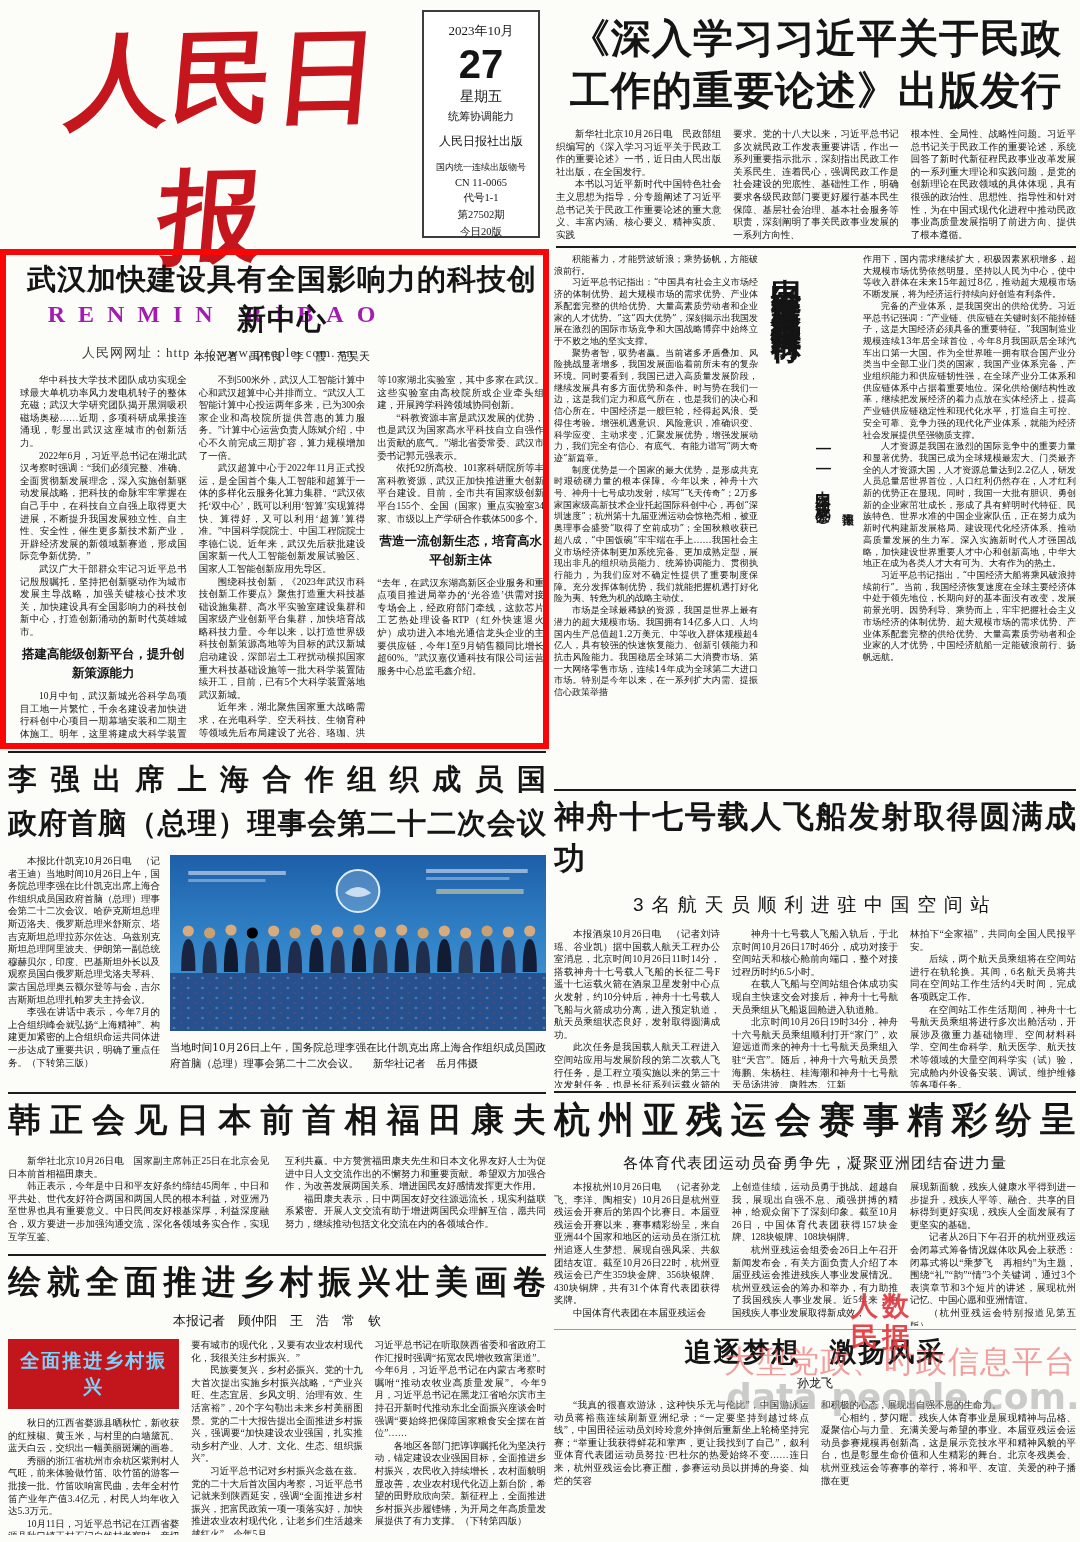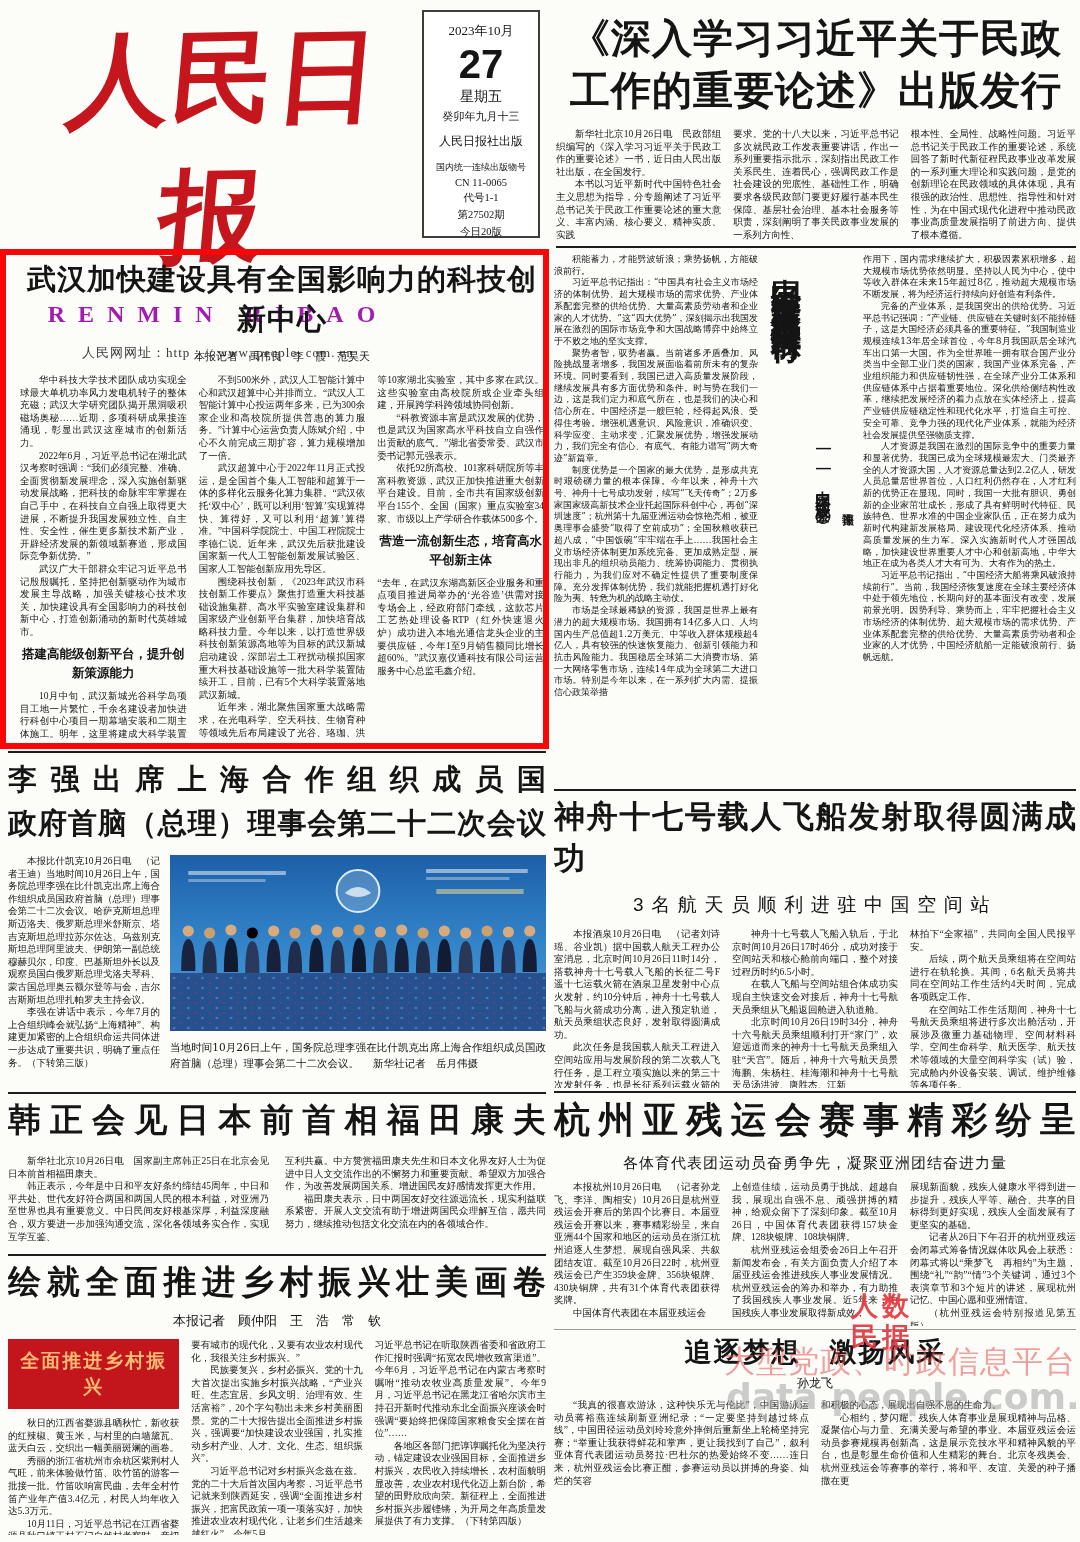--- a/index.html
+++ b/index.html
@@ -94,21 +94,21 @@
   #sec-yacan { left:554px; top:1096px; width:522px; height:230px; overflow:hidden; }
   .yc-title { font-size:36px; font-weight:bold; text-align:justify; text-align-last:justify; }
   .yc-sub { font-size:15px; text-align:center; margin:9px 0 8px; letter-spacing:1px; }
   .yc-cols { height:148px; }
 
   
   #sec-xiangcun { left:8px; top:1260px; width:538px; height:280px; overflow:hidden; }
   .xc-title { font-size:33px; font-weight:bold; text-align:justify; text-align-last:justify; }
   .xc-byline { font-size:13px; text-align:center; margin:7px 0 9px; }
   .xc-cols { height:196px; }
-  .xc-badge { display:block; background:#c3161c; color:#fdba74; font-weight:bold;
+  .xc-badge { display:block; background:#c3161c; color:#7dd3fc; font-weight:bold;
               font-size:19px; text-align:center; padding:9px 2px; margin-bottom:8px;
               letter-spacing:2px; }
 
   
   #sec-mengxiang { left:554px; top:1334px; width:522px; height:204px; display:flex;
                    gap:0; overflow:hidden;flex-direction:column; }
   .zz-main { flex:2; }
   .zz-title { font-size:27px; font-weight:bold; text-align:center; letter-spacing:2px; }
   .zz-author { font-size:12px; text-align:center; margin:5px 0 7px; }
   .zz-cols { height:142px; }
@@ -141,21 +141,21 @@
   <div id="masthead-left" class="abs">
     <div class="rm-logo">人民日报</div>
     <div class="rm-latin">RENMIN RIBAO</div>
     <div class="rm-site">人民网网址：http：// www. people. com. cn</div>
   </div>
 
   <div id="datebox" class="abs">
     <div class="db-ym">2023年10月</div>
     <div class="db-day hei">27</div>
     <div class="db-week">星期五</div>
-    <div class="db-lunar kai">癸卯年九月十三</div>
+    <div class="db-lunar kai">统筹协调能力</div>
     <div class="db-pub kai">人民日报社出版</div>
     <div class="db-issn-label">国内统一连续出版物号</div>
     <div class="db-small">CN 11-0065</div>
     <div class="db-small">代号1-1</div>
     <div class="db-small">第27502期</div>
     <div class="db-small">今日20版</div>
   </div>
 
   <div id="sec-minzheng" class="abs">
     <h1 class="mz-title hei">《深入学习习近平关于民政

